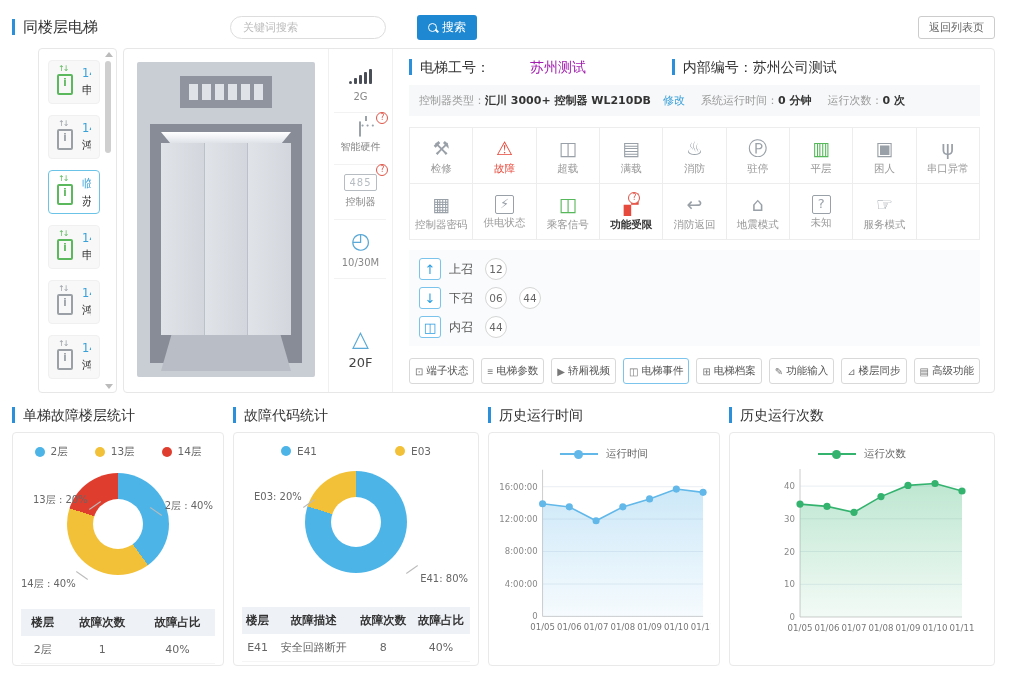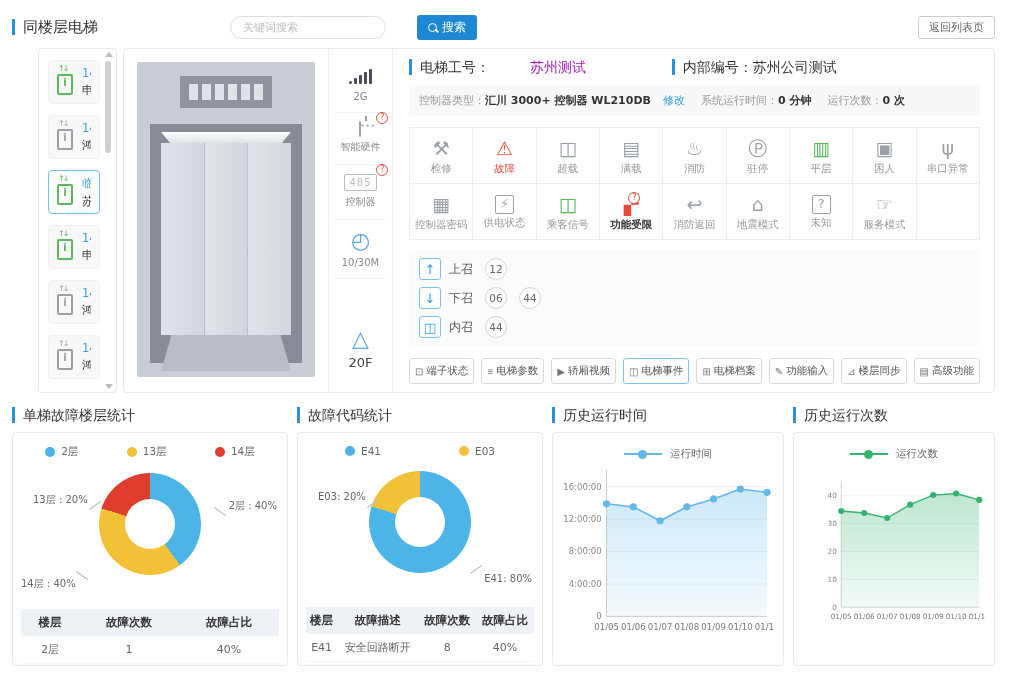--- a/index.html
+++ b/index.html
@@ -97,21 +97,21 @@
   .actions { display:flex; gap:7px; margin-top:12px; flex-wrap:nowrap; }
   .action-btn { border:1px solid #d9d9d9; border-radius:3px; background:#fff; padding:5px 5px; font-size:10.5px; color:#555; display:flex; gap:3px; align-items:center; cursor:pointer; white-space:nowrap; }
   .action-btn .a-ico { font-size:10px; color:#777; }
   .action-btn.active { border-color:#7cc4ec; }
 
   
   .bottom { display:flex; gap:9px; margin:12px 14px 0 12px; }
   .bcol { display:flex; flex-direction:column; }
   .bcol .section-title { margin:2px 0 9px; }
   .card { border:1px solid #e9e9e9; border-radius:4px; background:#fff; padding:10px 8px 6px; height:234px; position:relative; overflow:hidden; }
-  .b1 { width:276px; } .b2 { width:246px; } .b3 { width:232px; } .b4 { flex:1; }
+  .b1 { width:212px; } .b2 { width:246px; } .b3 { width:232px; } .b4 { flex:1; }
 
   .legend { display:flex; justify-content:space-around; align-items:center; font-size:10.5px; color:#666; margin-top:2px; }
   .lg-item { display:flex; align-items:center; gap:6px; }
   .lg-dot { width:10px; height:10px; border-radius:50%; display:inline-block; }
   .donut-area { position:relative; height:128px; margin-top:4px; }
   .donut { width:102px; height:102px; border-radius:50%; margin:14px auto 0; position:relative; }
   .donut::after { content:""; position:absolute; inset:26px; background:#fff; border-radius:50%; }
   .callout { position:absolute; font-size:10px; color:#666; white-space:nowrap; }
   .callout::after { content:""; position:absolute; width:14px; height:1px; background:#bbb; }
   .pos-right-top { right:2px; top:26px; } .pos-right-top::after { left:-16px; top:12px; transform:rotate(35deg); }

